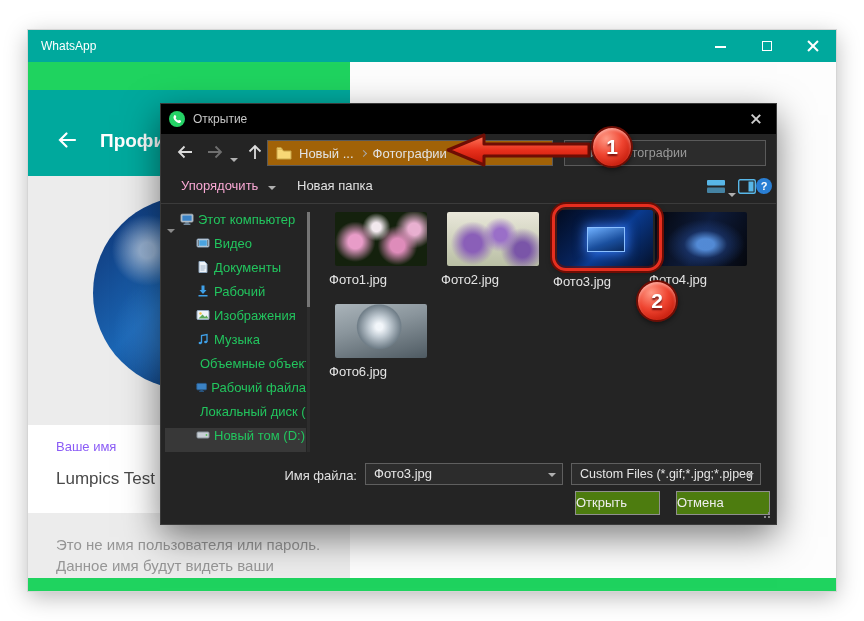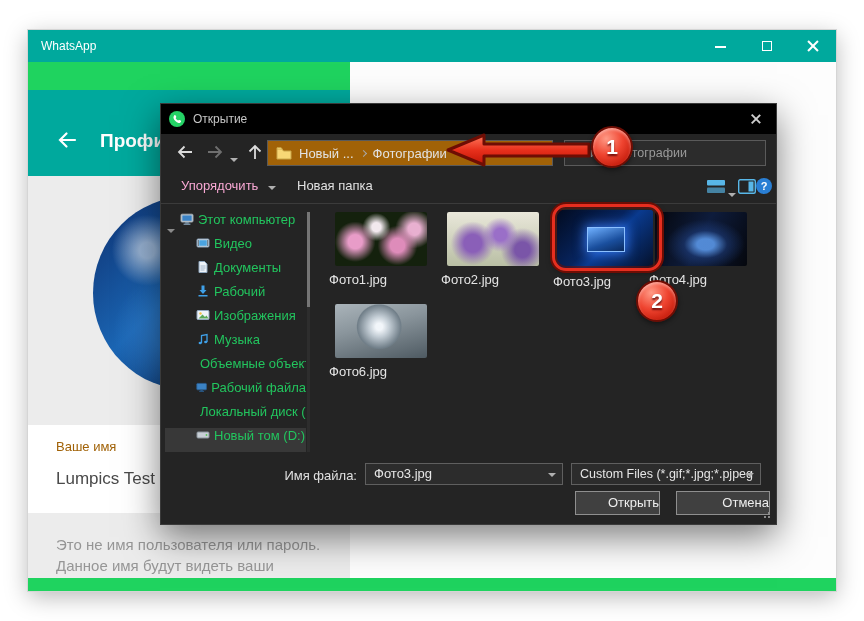--- a/index.html
+++ b/index.html
@@ -24,21 +24,21 @@
   .drawer-header { position:absolute; left:0; top:28px; right:0; height:86px; background:#00a99d; }
   .back-arrow { position:absolute; left:27px; top:38px; width:24px; height:24px; }
   .drawer-title { position:absolute; left:72px; top:40px; font-size:19px; font-weight:bold; color:#fff; white-space:nowrap; }
   .avatar { position:absolute; left:65px; top:134px; width:194px; height:194px; border-radius:50%;
     background:
       radial-gradient(circle at 28% 28%, rgba(255,255,255,.55) 0 4%, rgba(255,255,255,0) 18%),
       radial-gradient(circle at 70% 40%, rgba(120,190,255,.5) 0 8%, rgba(120,190,255,0) 30%),
       radial-gradient(circle at 40% 70%, rgba(60,140,220,.45) 0 10%, rgba(60,140,220,0) 32%),
       linear-gradient(135deg,#0d2f6e 0%,#1b66b4 45%,#0a1f4e 100%); }
   .name-band { position:absolute; left:0; right:0; top:363px; height:88px; background:#ffffff; }
-  .your-name { position:absolute; left:28px; top:14px; font-size:13px; color:#a16207; }
+  .your-name { position:absolute; left:28px; top:14px; font-size:13px; color:#8b5cf6; }
   .name-value { position:absolute; left:28px; top:44px; font-size:17px; color:#4a4a4a; }
   .hint { position:absolute; left:28px; top:472px; right:16px; font-size:15px; color:#969696; line-height:21px; }
   .bottom-stripe { position:absolute; left:0; right:0; bottom:0; height:13px; background:#1fd35f; z-index:2; }
 
   
   .dialog { position:absolute; left:160px; top:103px; width:617px; height:422px;
     background:#242424; border:1px solid #3a3a3a; box-shadow:0 12px 34px rgba(0,0,0,.5);
     color:#ddd; font-size:13px; z-index:5; }
   .dlg-titlebar { position:absolute; left:0; top:0; right:0; height:30px; background:#000000; }
   .dlg-icon { position:absolute; left:8px; top:7px; }
@@ -104,22 +104,22 @@
   .t-f6 { background-image:
       radial-gradient(circle at 48% 42%, #f2f6fa 0 6%, #c2ccd4 18%, #707e88 38%, rgba(0,0,0,0) 40%),
       linear-gradient(165deg,#aab4ba 0%,#8a959c 40%,#4e5a62 100%); }
 
   .fname-label { position:absolute; left:100px; top:361px; width:96px; text-align:right; color:#e0e0e0; line-height:22px; }
   .combo { position:absolute; top:359px; height:22px; background:#2c2c2c; border:1px solid #5f5f5f;
     line-height:20px; padding-left:8px; padding-right:18px; color:#e6e6e6; overflow:hidden; white-space:nowrap; }
   .fname-box { left:204px; width:198px; }
   .ftype-box { left:410px; width:190px; font-size:12.5px; }
   .combo .caret-down { position:absolute; right:6px; top:9px; }
-  .btn { position:absolute; top:387px; height:24px; background:#404040; border:1px solid #8f8f8f;
-    color:#eee; text-align:right; line-height:22px; font-size:13px; }
+  .btn { position:absolute; top:387px; height:24px; background:#4d7c0f; border:1px solid #8f8f8f;
+    color:#eee; text-align:left; line-height:22px; font-size:13px; }
   .btn-open { left:414px; width:85px; } .btn-cancel { left:515px; width:94px; }
   .grip { position:absolute; right:6px; bottom:6px; width:2px; height:2px; background:#8a8a8a;
     box-shadow:0 -4px 0 #8a8a8a, -4px 0 0 #8a8a8a; }
 
   
   .anno { z-index:10; }
   .anno-arrow { position:absolute; left:446px; top:132px; }
   .step-circle { position:absolute; width:42px; height:42px; border-radius:50%;
     background:radial-gradient(circle at 35% 28%, #ff9a86, #ef4430 45%, #c01808 85%);
     border:2px solid #6e0d04; box-shadow:0 2px 5px rgba(0,0,0,.45), inset 0 2px 3px rgba(255,255,255,.45);

